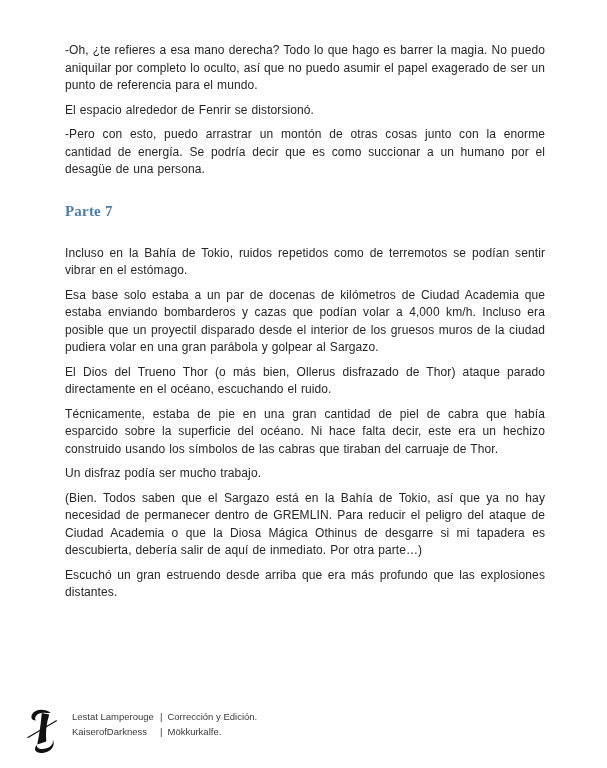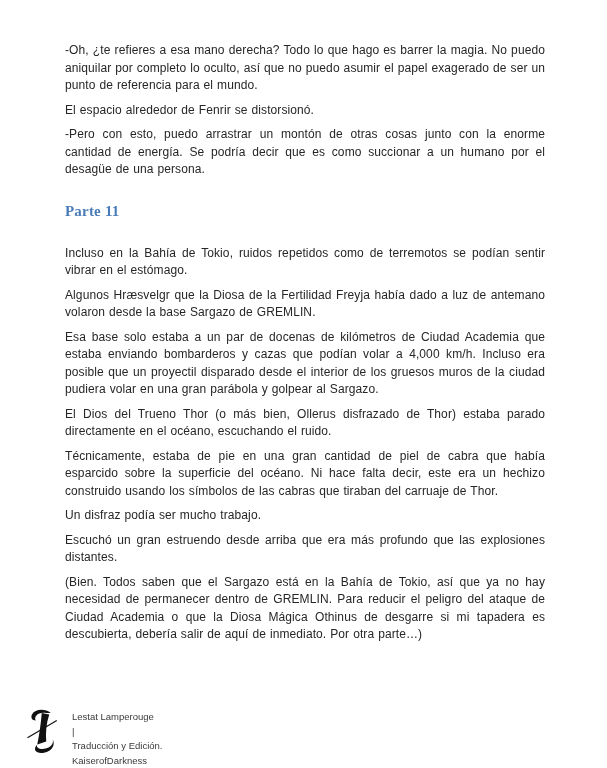--- a/index.html
+++ b/index.html
@@ -53,67 +53,66 @@
     flex: 0 0 auto;
   }
   .logo svg { width: 100%; height: 100%; }
   .credits {
     margin-left: 13px;
     padding-top: 6px;
     font-size: 9.5px;
     line-height: 14.5px;
     color: #3a3a3a;
   }
-  .credit-row { display: flex; flex-direction: column; }
+  .credit-row { display: flex; }
   .credit-name { width: 88px; flex: 0 0 auto; }
   .credit-sep { flex: 0 0 auto; margin-right: 5px; }
   .credit-role { flex: 0 0 auto; }
 </style>
 </head>
 <body>
 
 <div class="page">
 
   <div class="content">
 
     <p class="body-par">-Oh, ¿te refieres a esa mano derecha? Todo lo que hago es barrer la magia. No puedo aniquilar por completo lo oculto, así que no puedo asumir el papel exagerado de ser un punto de referencia para el mundo.</p>
     <p class="body-par">El espacio alrededor de Fenrir se distorsionó.</p>
     <p class="body-par">-Pero con esto, puedo arrastrar un montón de otras cosas junto con la enorme cantidad de energía. Se podría decir que es como succionar a un humano por el desagüe de una persona.</p>
 
-    <h2 class="section-heading">Parte 11</h2>
+    <h2 class="section-heading">Parte 7</h2>
 
     <p class="body-par">Incluso en la Bahía de Tokio, ruidos repetidos como de terremotos se podían sentir vibrar en el estómago.</p>
-    <p class="body-par">Algunos Hræsvelgr que la Diosa de la Fertilidad Freyja había dado a luz de antemano volaron desde la base Sargazo de GREMLIN.</p>
     <p class="body-par">Esa base solo estaba a un par de docenas de kilómetros de Ciudad Academia que estaba enviando bombarderos y cazas que podían volar a 4,000 km/h. Incluso era posible que un proyectil disparado desde el interior de los gruesos muros de la ciudad pudiera volar en una gran parábola y golpear al Sargazo.</p>
-    <p class="body-par">El Dios del Trueno Thor (o más bien, Ollerus disfrazado de Thor) estaba parado directamente en el océano, escuchando el ruido.</p>
+    <p class="body-par">El Dios del Trueno Thor (o más bien, Ollerus disfrazado de Thor) ataque parado directamente en el océano, escuchando el ruido.</p>
     <p class="body-par">Técnicamente, estaba de pie en una gran cantidad de piel de cabra que había esparcido sobre la superficie del océano. Ni hace falta decir, este era un hechizo construido usando los símbolos de las cabras que tiraban del carruaje de Thor.</p>
     <p class="body-par">Un disfraz podía ser mucho trabajo.</p>
+    <p class="body-par">(Bien. Todos saben que el Sargazo está en la Bahía de Tokio, así que ya no hay necesidad de permanecer dentro de GREMLIN. Para reducir el peligro del ataque de Ciudad Academia o que la Diosa Mágica Othinus de desgarre si mi tapadera es descubierta, debería salir de aquí de inmediato. Por otra parte…)</p>
     <p class="body-par">Escuchó un gran estruendo desde arriba que era más profundo que las explosiones distantes.</p>
-    <p class="body-par">(Bien. Todos saben que el Sargazo está en la Bahía de Tokio, así que ya no hay necesidad de permanecer dentro de GREMLIN. Para reducir el peligro del ataque de Ciudad Academia o que la Diosa Mágica Othinus de desgarre si mi tapadera es descubierta, debería salir de aquí de inmediato. Por otra parte…)</p>
 
   </div>
 
   <div class="footer">
 
     <div class="logo">
       <svg viewBox="0 0 44 62" xmlns="http://www.w3.org/2000/svg" aria-hidden="true">
         <g fill="#111111" stroke="none">
           <path d="M33,7 C26,1 12,1 8,9 C6,13 8,17 13,17 C10,12 16,5 27,7 Z"></path>
           <path d="M21,7 L31,9 C27,21 26,34 27,45 L15,49 C18,35 20,19 21,7 Z"></path>
           <path d="M15,49 C12,55 24,58 33,51 C36,48 37,44 35,41 C40,49 35,58 24,60 C14,62 8,56 15,49 Z"></path>
         </g>
         <line x1="2" y1="40" x2="41" y2="17" stroke="#111111" stroke-width="1.6"></line>
       </svg>
     </div>
 
     <div class="credits">
       <div class="credit-row">
         <span class="credit-name">Lestat Lamperouge</span>
         <span class="credit-sep">|</span>
-        <span class="credit-role">Traducción y Edición.</span>
+        <span class="credit-role">Corrección y Edición.</span>
       </div>
       <div class="credit-row">
         <span class="credit-name">KaiserofDarkness</span>
         <span class="credit-sep">|</span>
         <span class="credit-role">Mökkurkalfe.</span>
       </div>
     </div>
 
   </div>
 

